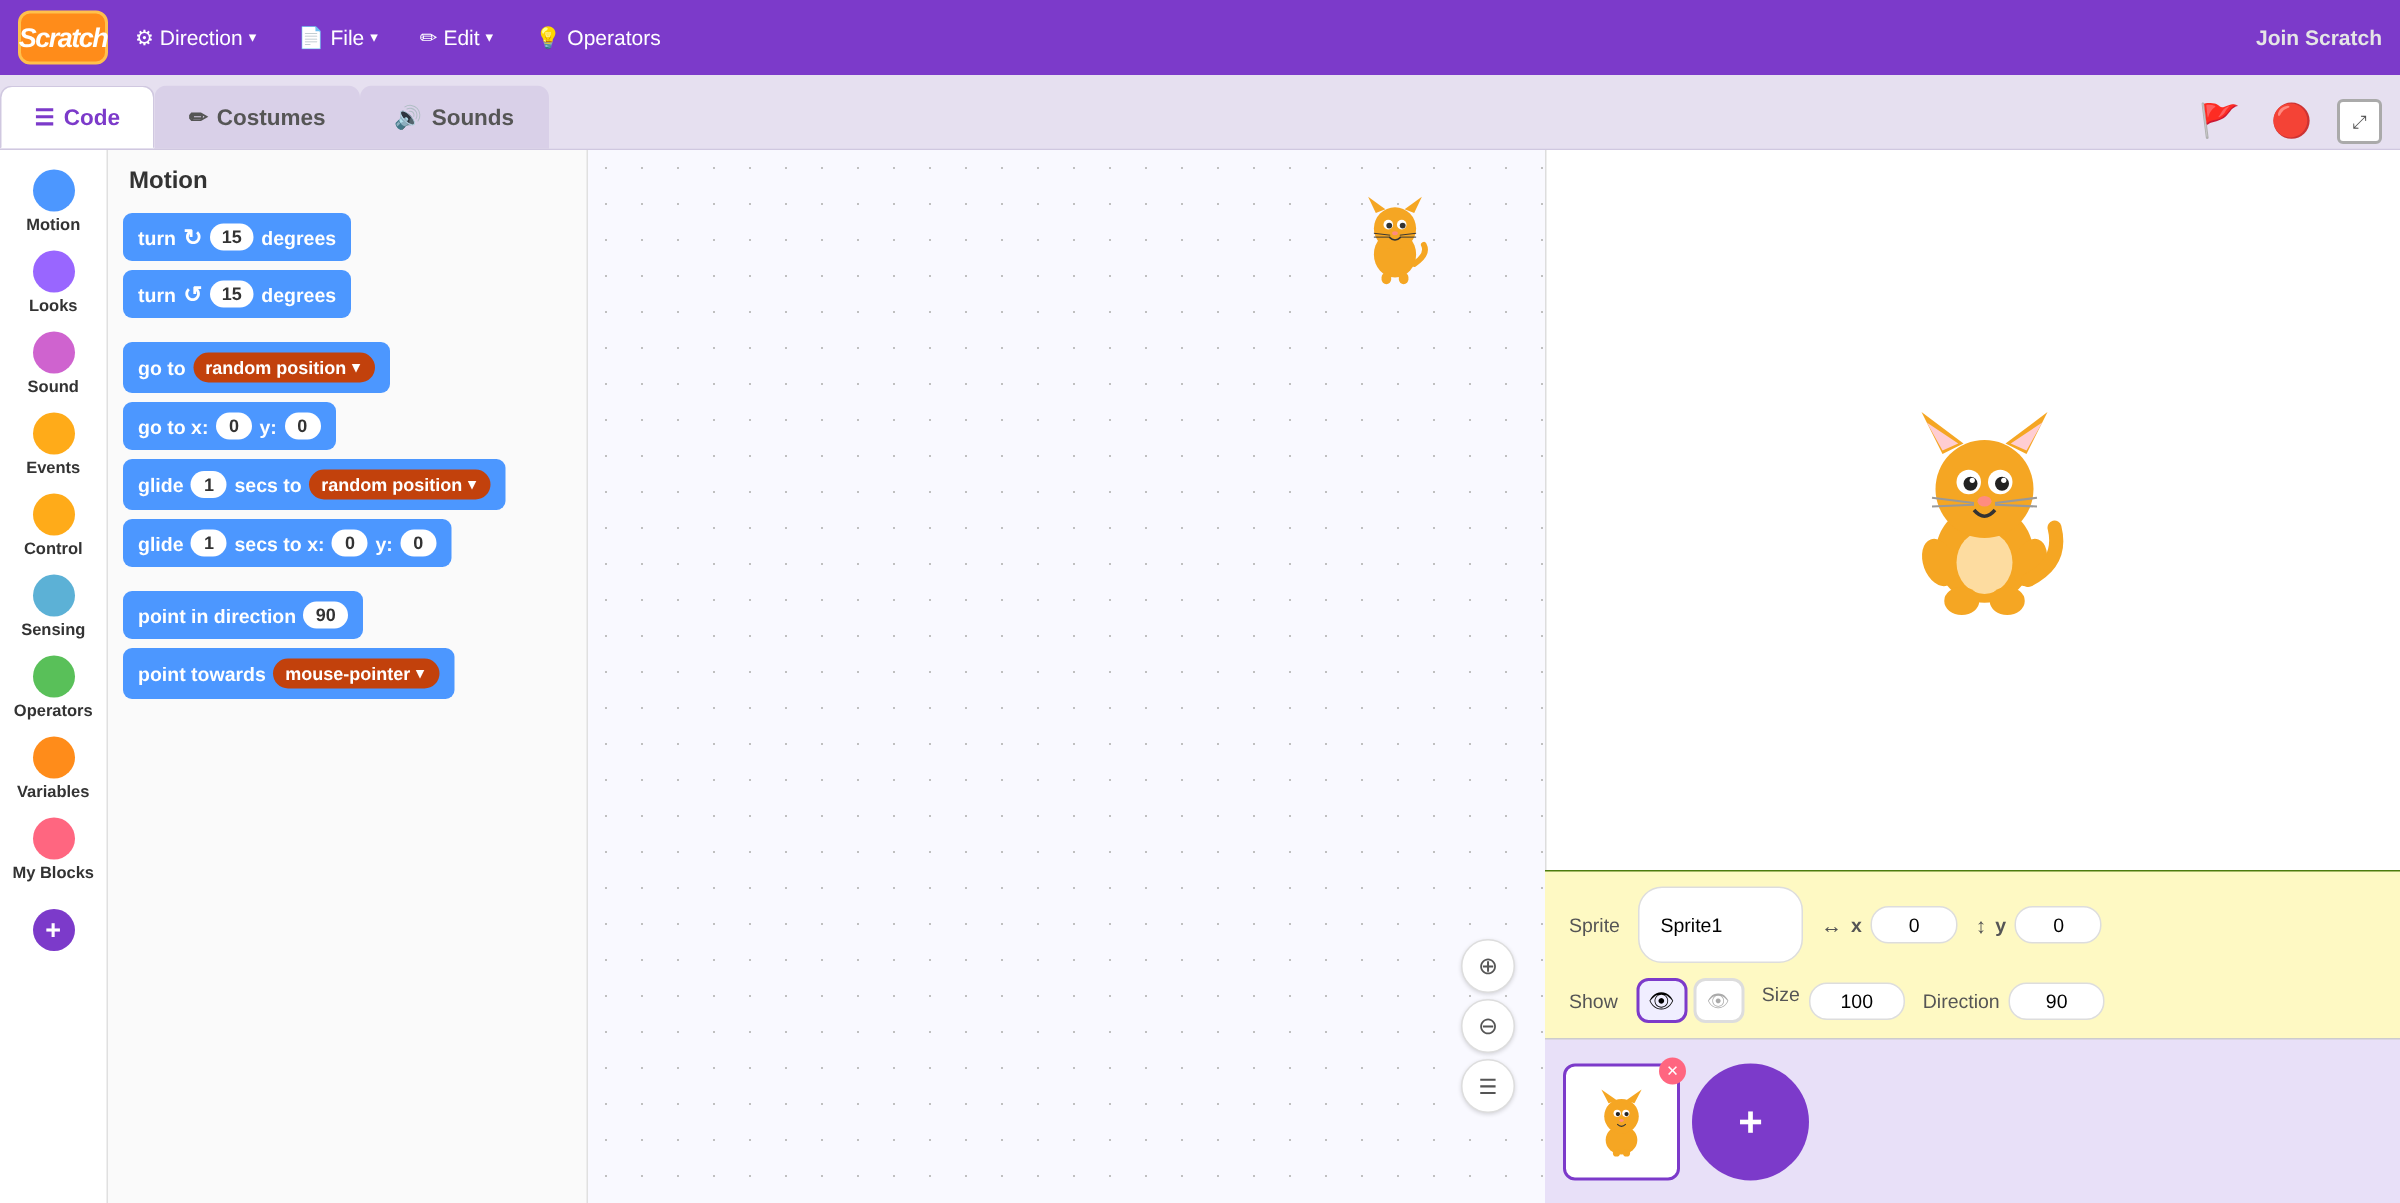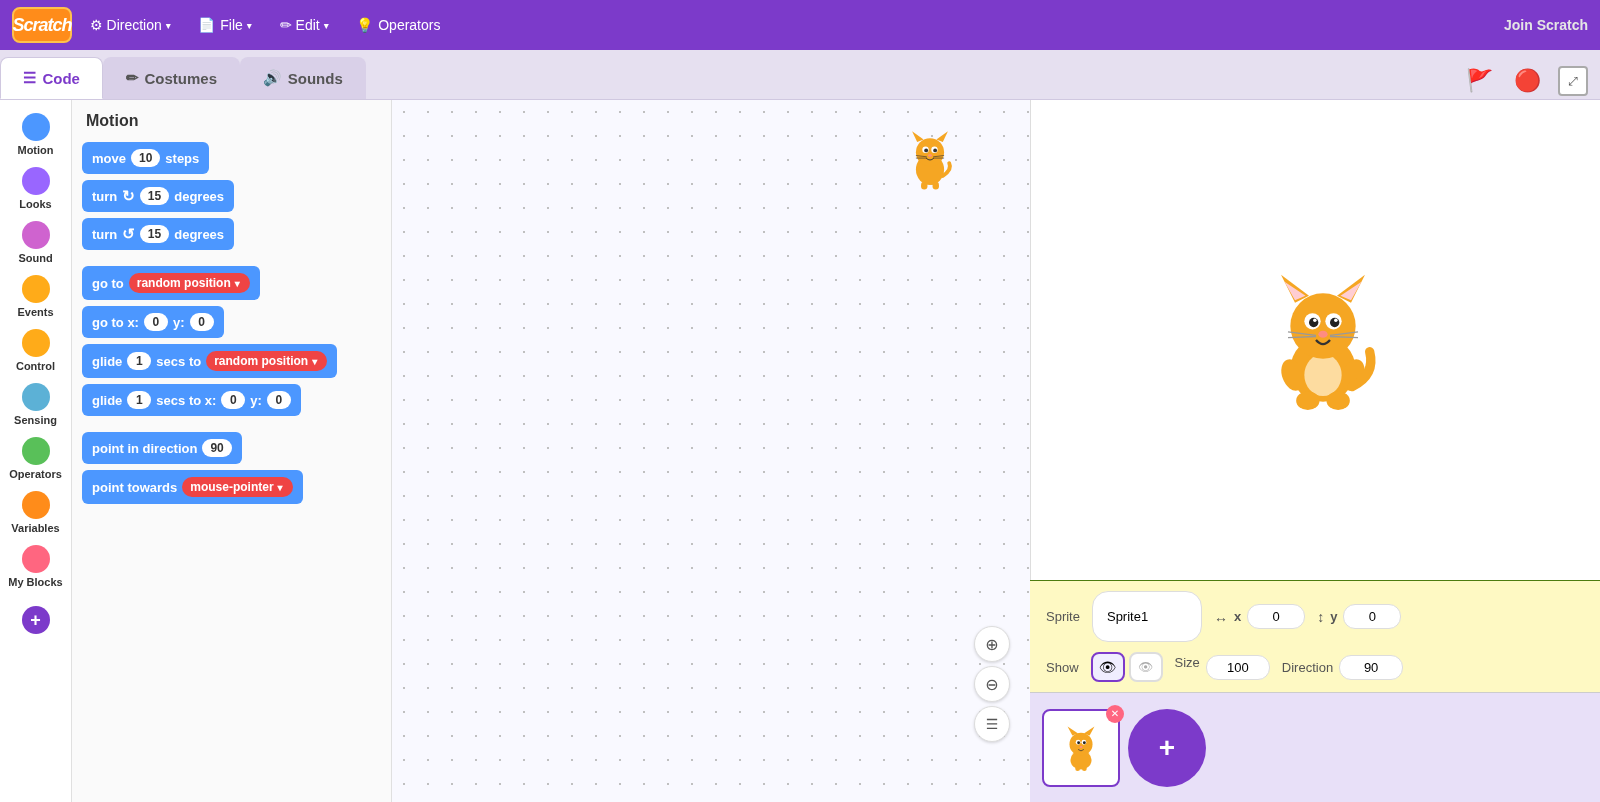--- a/index.html
+++ b/index.html
@@ -199,21 +199,21 @@
       color: #333;
       border-radius: 12px;
       padding: 2px 8px;
       font-size: 12px;
       font-weight: 700;
       min-width: 24px;
       text-align: center;
       display: inline-block;
     }
     .block-dropdown {
-      background: #ef4444;
+      background: #c2410c;
       color: white;
       border-radius: 12px;
       padding: 3px 10px 3px 8px;
       font-size: 12px;
       font-weight: 600;
       display: inline-flex;
       align-items: center;
       gap: 4px;
     }
     .block-dropdown::after { content: '▾'; font-size: 10px; }
@@ -498,27 +498,20 @@
       <span>My Blocks</span>
     </div>
     <div class="category-item">
       <div class="cat-add">+</div>
     </div>
   </div>
 
   <div class="blocks-panel">
     <div class="blocks-category-title">Motion</div>
 
-    <div class="block-row">
-      <div class="block">
-        <span>move</span>
-        <span class="block-input">10</span>
-        <span>steps</span>
-      </div>
-    </div>
 
     <div class="block-row">
       <div class="block">
         <span>turn</span>
         <span style="font-size:15px;">↻</span>
         <span class="block-input">15</span>
         <span>degrees</span>
       </div>
     </div>
 

